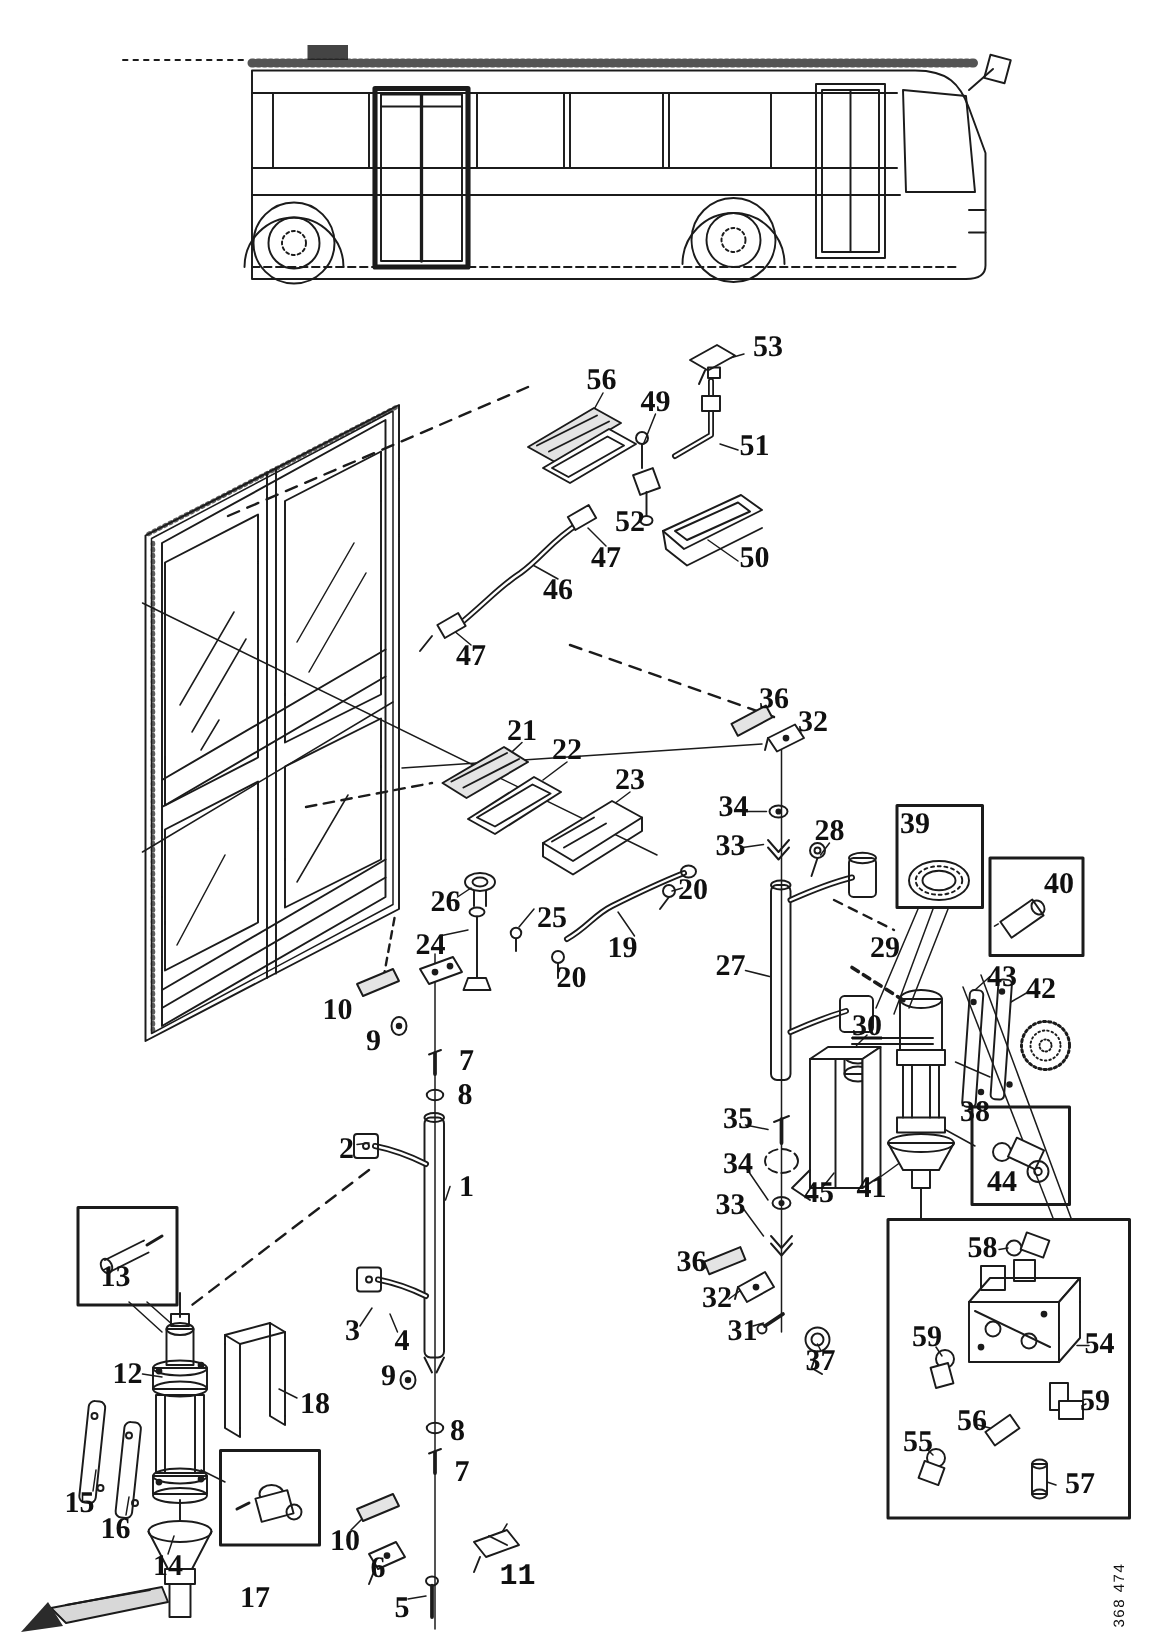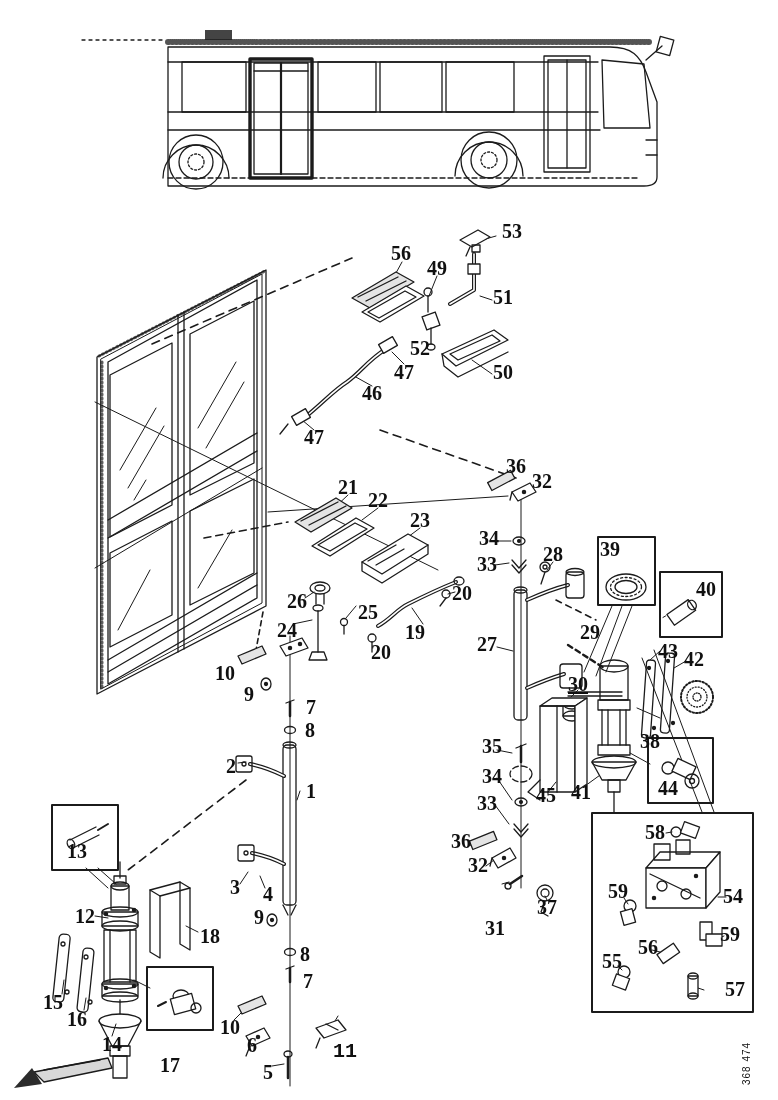--- a/index.html
+++ b/index.html
@@ -493,35 +493,35 @@
       <span class="lbl" style="left: 492px; top: 776px;">34</span>
       <span class="lbl" style="left: 668px; top: 788px;">44</span>
       <span class="lbl" style="left: 311px; top: 791px;">1</span>
       <span class="lbl" style="left: 581px; top: 792px;">41</span>
       <span class="lbl" style="left: 546px; top: 795px;">45</span>
       <span class="lbl" style="left: 487px; top: 803px;">33</span>
       <span class="lbl" style="left: 655px; top: 832px;">58</span>
       <span class="lbl" style="left: 461px; top: 841px;">36</span>
       <span class="lbl" style="left: 77px; top: 851px;">13</span>
       <span class="lbl" style="left: 478px; top: 865px;">32</span>
-      <span class="lbl" style="left: 495px; top: 887px; margin-top: 41px;">31</span>
+      <span class="lbl" style="left: 495px; top: 887px;">31</span>
       <span class="lbl" style="left: 235px; top: 887px;">3</span>
       <span class="lbl" style="left: 618px; top: 891px;">59</span>
       <span class="lbl" style="left: 268px; top: 894px;">4</span>
       <span class="lbl" style="left: 733px; top: 896px;">54</span>
       <span class="lbl" style="left: 547px; top: 907px;">37</span>
       <span class="lbl" style="left: 85px; top: 916px;">12</span>
       <span class="lbl" style="left: 259px; top: 917px;">9</span>
       <span class="lbl" style="left: 730px; top: 934px;">59</span>
       <span class="lbl" style="left: 210px; top: 936px;">18</span>
       <span class="lbl" style="left: 648px; top: 947px;">56</span>
       <span class="lbl" style="left: 305px; top: 954px;">8</span>
       <span class="lbl" style="left: 612px; top: 961px;">55</span>
       <span class="lbl" style="left: 308px; top: 981px;">7</span>
-      <span class="lbl" style="left: 735px; top: 989px;">57</span>
+      <span class="lbl" style="left: 720px; top: 989px;">57</span>
       <span class="lbl" style="left: 53px; top: 1002px;">15</span>
       <span class="lbl" style="left: 345px; top: 1052px; font-family: Liberation Mono, monospace;">11</span>
       <span class="lbl" style="left: 170px; top: 1017px; margin-top: 48px;">17</span>
       <span class="lbl" style="left: 77px; top: 1019px;">16</span>
       <span class="lbl" style="left: 230px; top: 1027px;">10</span>
       <span class="lbl" style="left: 112px; top: 1044px;">14</span>
       <span class="lbl" style="left: 252px; top: 1045px;">6</span>
       <span class="lbl" style="left: 268px; top: 1072px;">5</span>
     </div>
 

